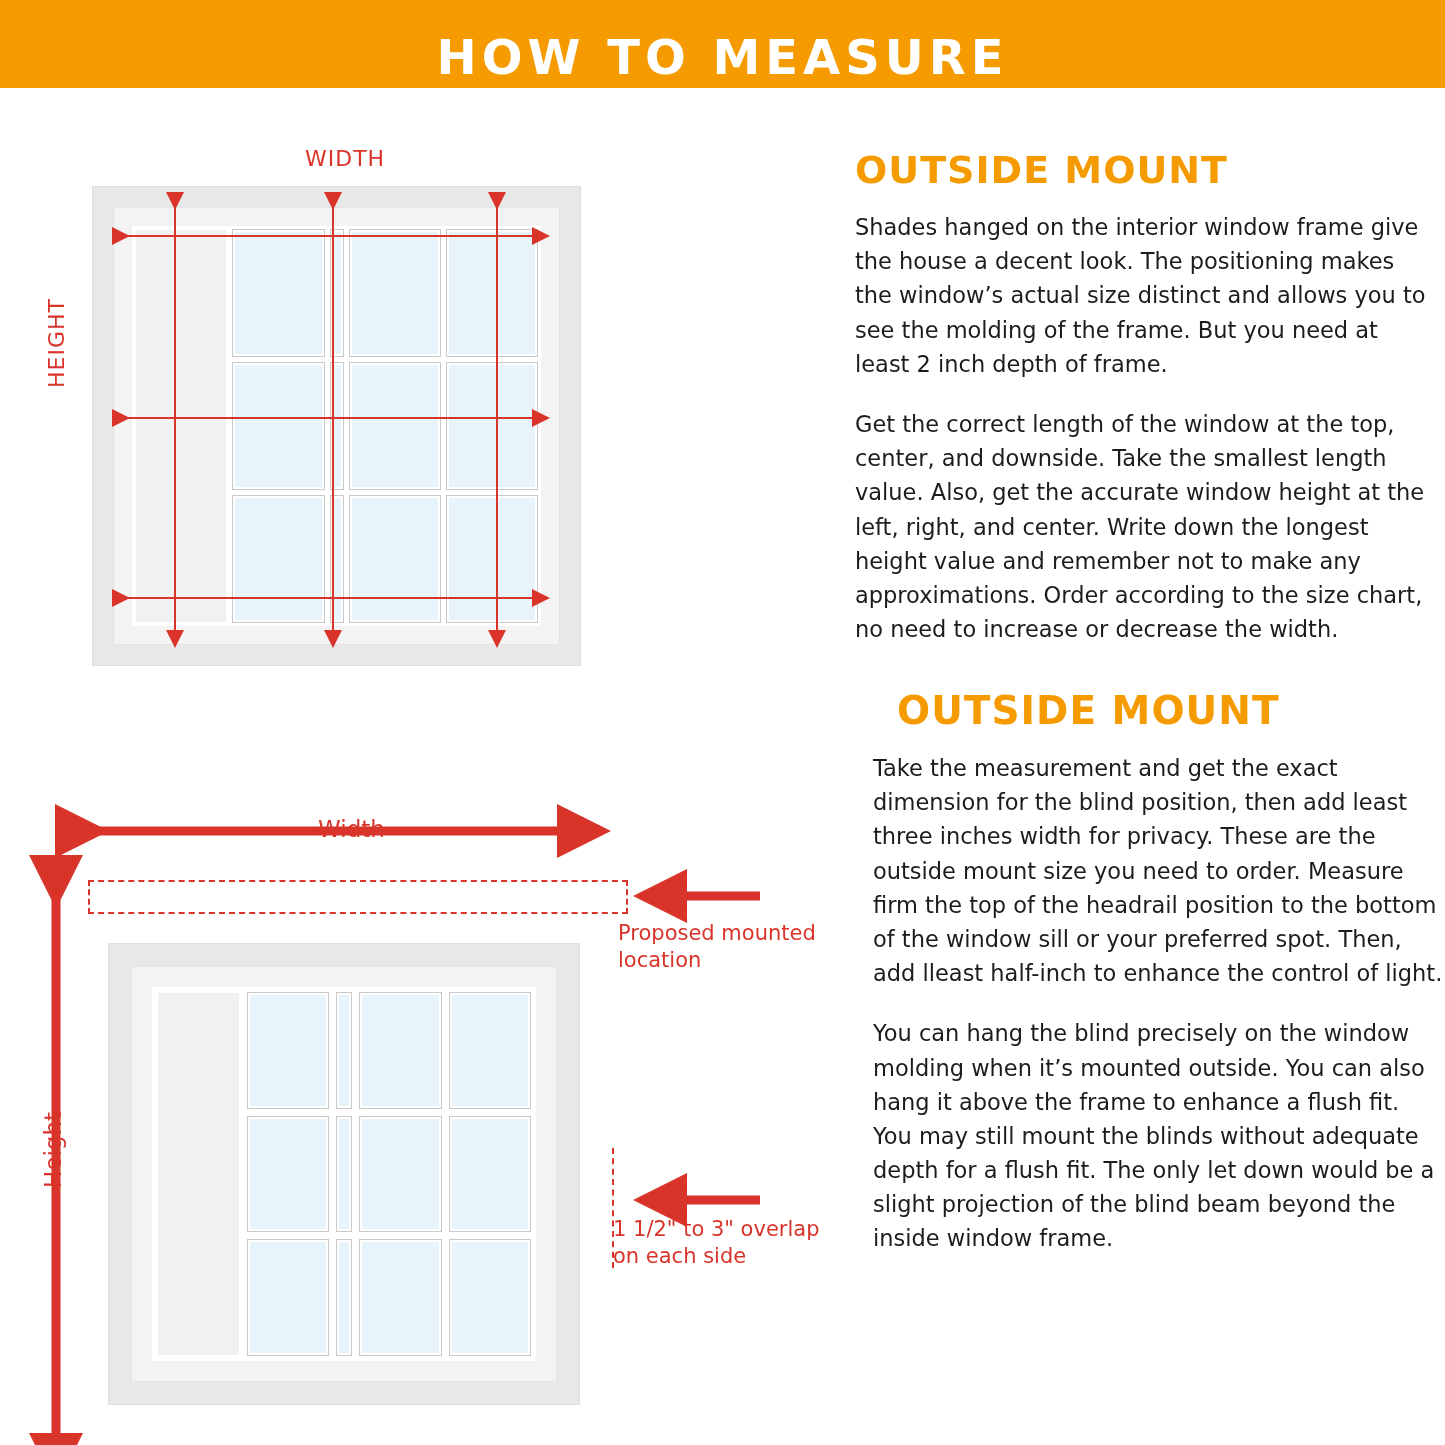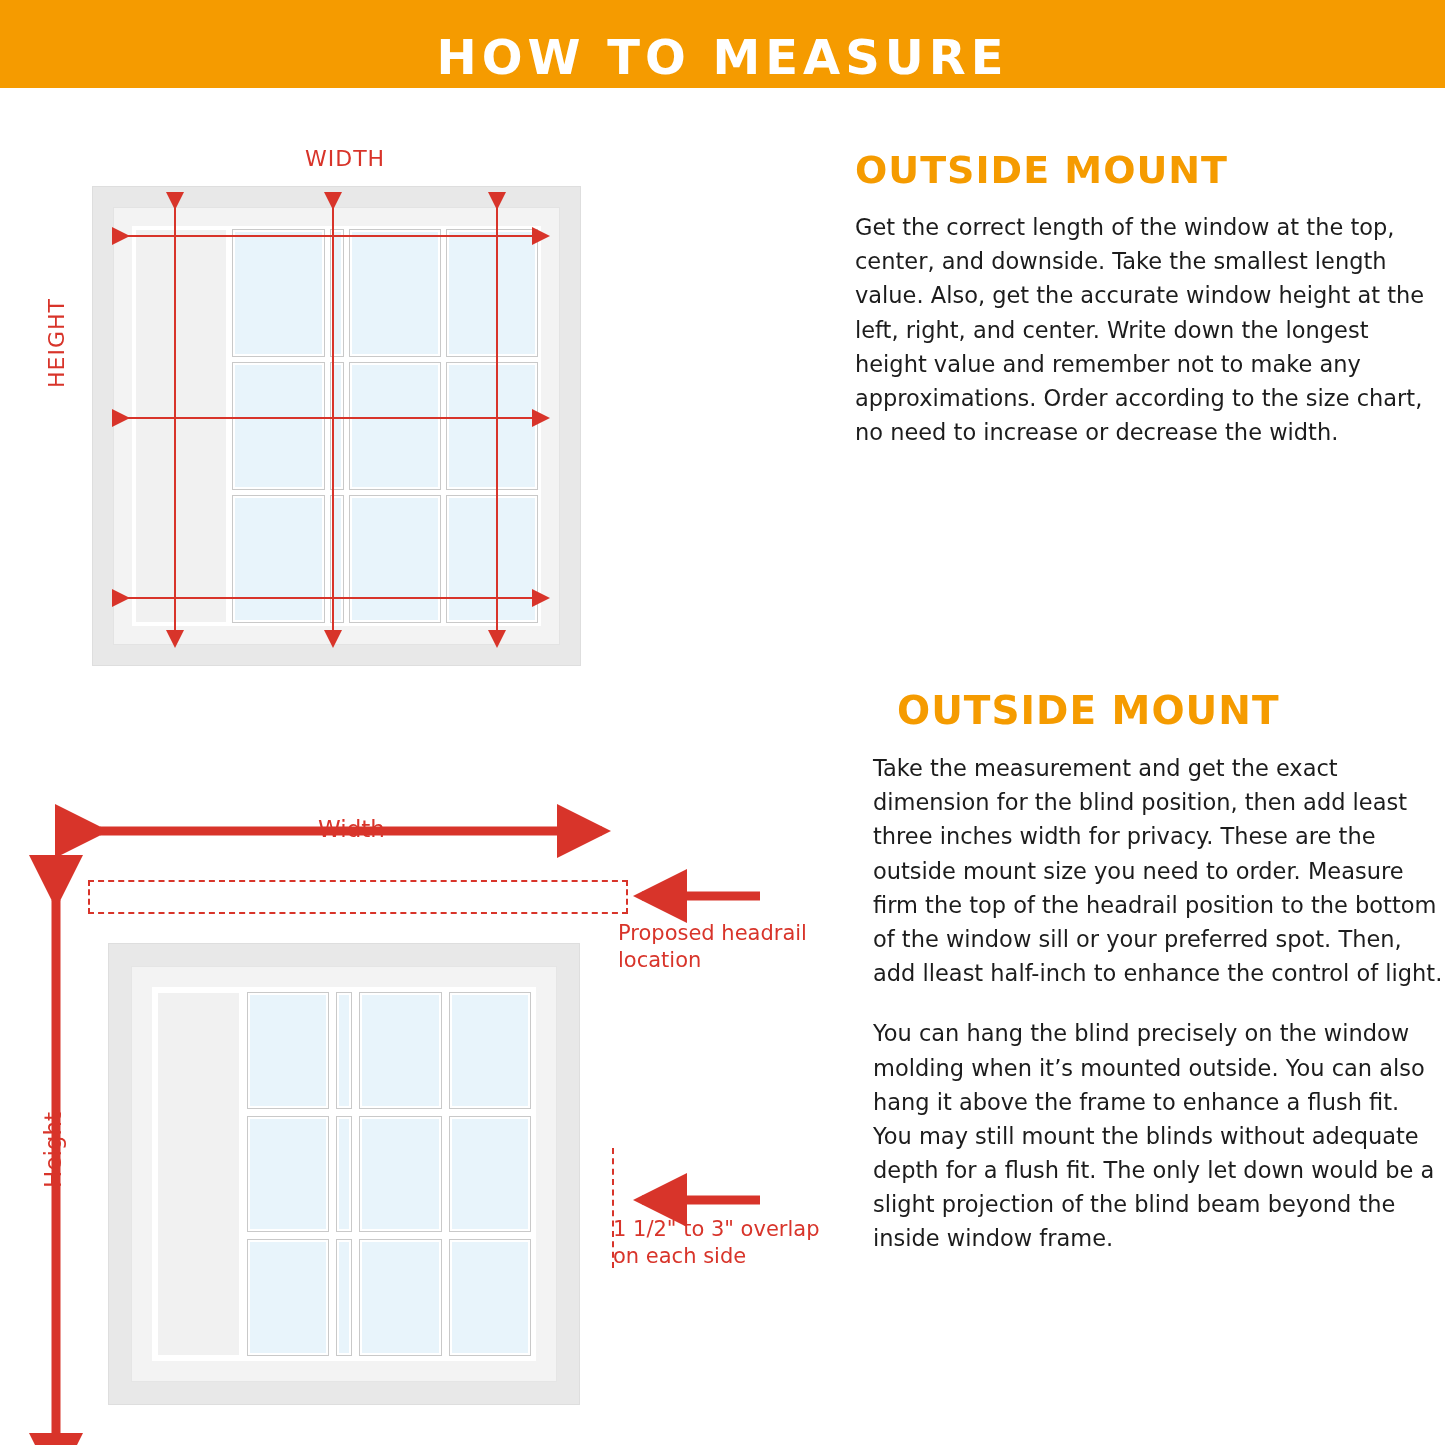--- a/index.html
+++ b/index.html
@@ -285,21 +285,21 @@
           <div class="pane"></div>
 
           <div class="pane"></div>
           <div class="pane"></div>
           <div class="pane"></div>
           <div class="pane"></div>
         </div>
       </div>
     </div>
 
-    <div class="note note-headrail">Proposed headrail location</div>
+    <div class="note note-headrail">Proposed mounted location</div>
     <div class="note note-side">1 1/2" to 3" overlap on each side</div>
 
     <svg class="overlay" viewBox="0 0 830 757">
       <defs>
         <marker id="ah-thick" markerWidth="6" markerHeight="6" refX="5" refY="3" orient="auto">
           <path d="M0,0 L6,3 L0,6 z" fill="#D8342A"></path>
         </marker>
       </defs>
 
       <g stroke="#D8342A" stroke-width="9" fill="none" marker-start="url(#ah-thick)" marker-end="url(#ah-thick)">
@@ -316,20 +316,21 @@
         <line x1="760" y1="795" x2="642" y2="795"></line>
       </g>
     </svg>
   </div>
 </div>
 
 <div class="right-col">
 
   <div class="inside-block">
     <h2 class="section-title">OUTSIDE MOUNT</h2>
+    <p class="body-text">Shades hanged on the interior window frame give the house a decent look. The positioning makes the window’s actual size distinct and allows you to see the molding of the frame. But you need at least 2 inch depth of frame.</p>
     <p class="body-text">Get the correct length of the window at the top, center, and downside. Take the smallest length value. Also, get the accurate window height at the left, right, and center. Write down the longest height value and remember not to make any approximations. Order according to the size chart, no need to increase or decrease the width.</p>
   </div>
 
   <div class="outside-block">
     <h2 class="section-title">OUTSIDE MOUNT</h2>
     <p class="body-text">Take the measurement and get the exact dimension for the blind position, then add least three inches width for privacy. These are the outside mount size you need to order. Measure firm the top of the headrail position to the bottom of the window sill or your preferred spot. Then, add lleast half-inch to enhance the control of light.</p>
     <p class="body-text">You can hang the blind precisely on the window molding when it’s mounted outside. You can also hang it above the frame to enhance a flush fit. You may still mount the blinds without adequate depth for a flush fit. The only let down would be a slight projection of the blind beam beyond the inside window frame.</p>
   </div>
 </div>
 

